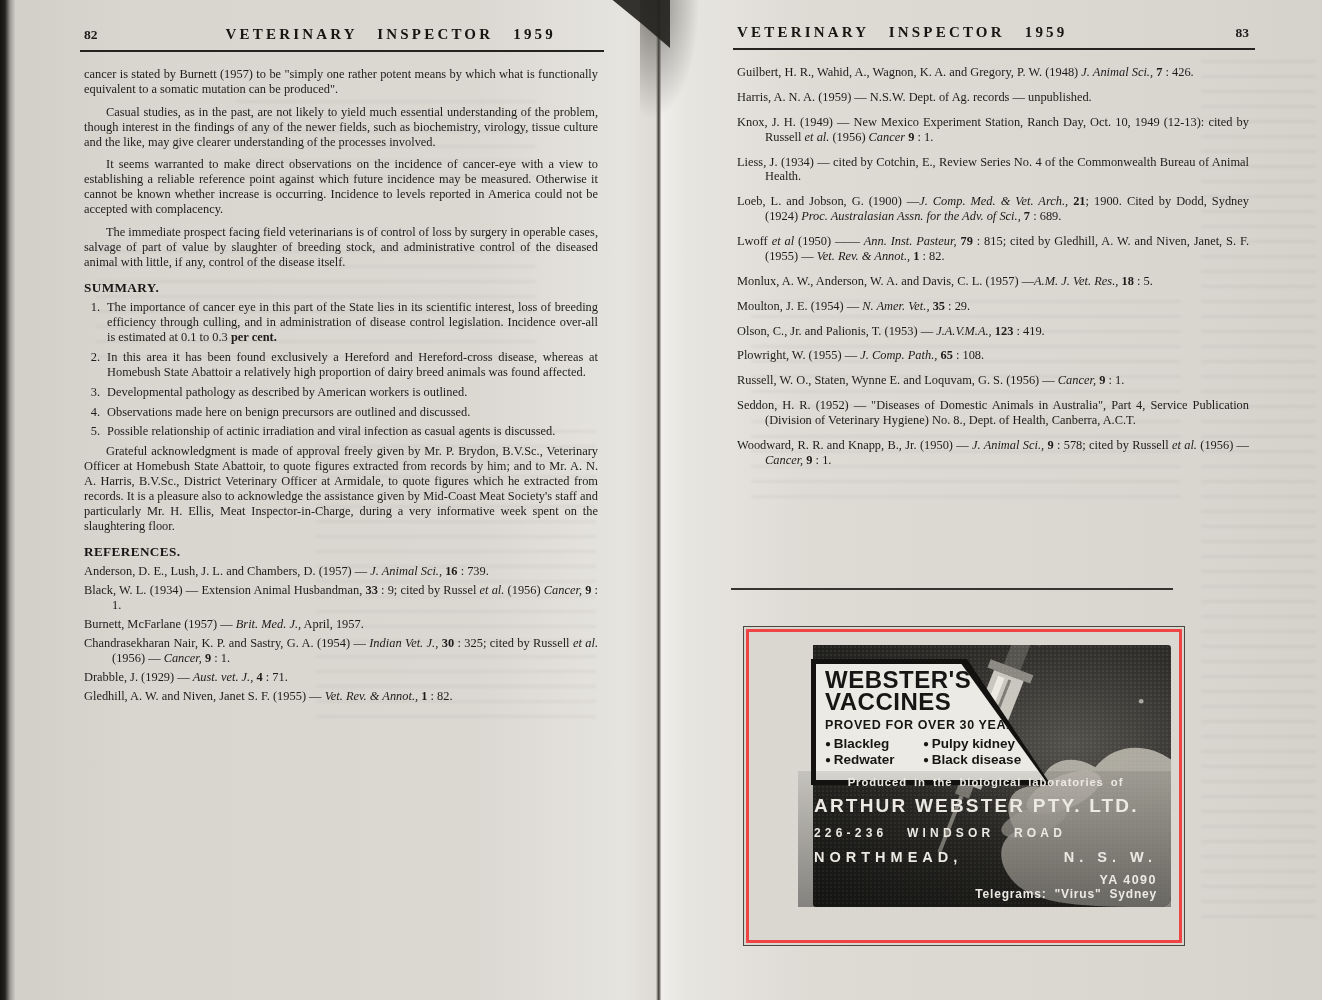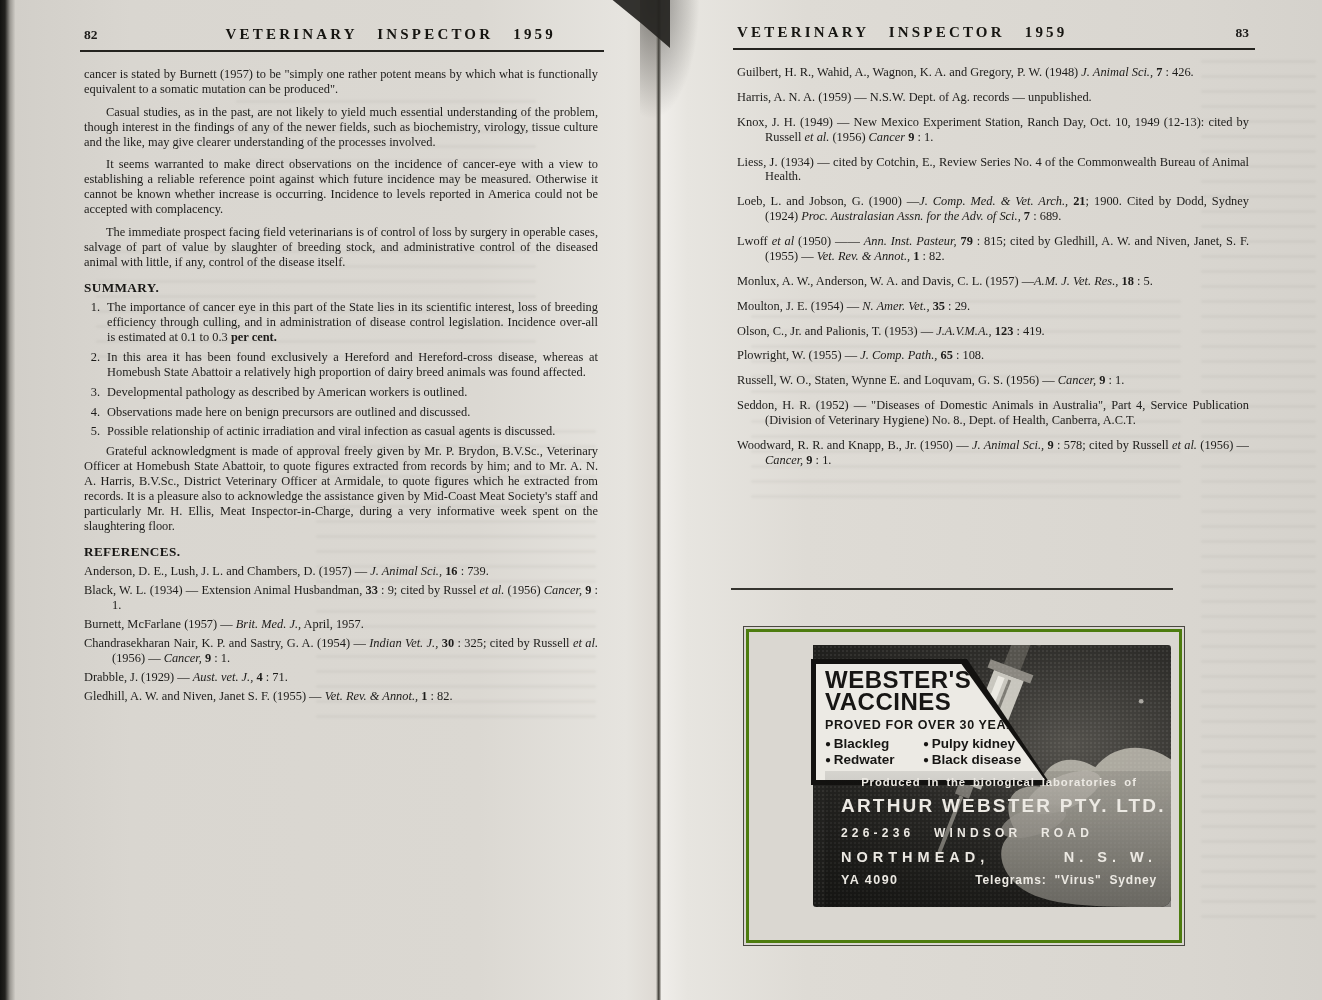--- a/index.html
+++ b/index.html
@@ -52,49 +52,49 @@
 
   .reflist{list-style:none;margin:2px 0 0 0;padding:0;}
   .reflist li{padding-left:28px;text-indent:-28px;margin:0 0 4px 0;text-align:justify;}
   .reflist-right li{margin:0 0 10px 0;}
 
   .divider-rule{position:absolute;left:70px;top:580px;width:442px;border:0;border-top:2px solid #35342f;z-index:2;}
 
   
   .ad{position:absolute;left:82px;top:626px;width:442px;height:320px;z-index:3;
     border:1px solid #4a4841;padding:2px;background:#d9d6d0;box-sizing:border-box;}
-  .ad-inner{position:relative;width:100%;height:100%;border:3px solid #4d7c0f;box-sizing:border-box;background:#dad7d1;}
+  .ad-inner{position:relative;width:100%;height:100%;border:3px solid #ef4444;box-sizing:border-box;background:#dad7d1;}
   .ad-photo{position:absolute;left:64px;top:13px;right:8px;bottom:33px;overflow:hidden;border-radius:0 3px 10px 3px;
     background:radial-gradient(ellipse at 72% 38%,#53514c 0%,#2e2d2a 45%,#181816 100%);}
   .ad-photo .halftone{position:absolute;inset:0;
     background-image:radial-gradient(rgba(232,230,222,.08) 1px,rgba(0,0,0,0) 1.3px);background-size:4px 4px;}
   .ad-photo svg{position:absolute;inset:0;width:100%;height:100%;}
 
   .wbox{position:absolute;left:62px;top:27px;width:240px;height:126px;z-index:4;}
   .wbox-black{position:absolute;inset:0;background:#131210;
     clip-path:polygon(0 0,65% 0,100% 100%,0 100%);}
   .wbox-white{position:absolute;left:5px;top:5px;right:6px;bottom:5px;background:#eceae4;
     clip-path:polygon(0 0,63.5% 0,100% 100%,0 100%);
     font-family:"Liberation Sans","DejaVu Sans",sans-serif;color:#171614;padding:5px 0 0 9px;box-sizing:border-box;}
   .brand{font-size:24px;font-weight:bold;letter-spacing:.5px;line-height:.92;}
   .tagline{font-size:12.5px;font-weight:bold;letter-spacing:.6px;margin-top:5px;white-space:nowrap;}
   .adbullets{display:grid;grid-template-columns:92px auto;gap:1px 6px;margin-top:4px;list-style:none;padding:0;}
   .adbullets li{font-size:13.5px;font-weight:bold;white-space:nowrap;}
   .adbullets li::before{content:"\25CF\00a0";font-size:10px;vertical-align:1px;}
   .adnote{font-size:9.3px;font-weight:bold;margin-top:3px;white-space:nowrap;letter-spacing:.2px;}
 
-  .adtext{position:absolute;left:76px;right:8px;bottom:33px;height:136px;z-index:5;
+  .adtext{position:absolute;left:49px;right:8px;bottom:33px;height:136px;z-index:5;
     font-family:"Liberation Sans","DejaVu Sans",sans-serif;color:#ece9e3;
     padding:5px 14px 6px 16px;box-sizing:border-box;background:linear-gradient(180deg,rgba(16,16,14,.1),rgba(14,14,12,.42));}
   .produced{font-size:11.3px;font-weight:bold;letter-spacing:.9px;word-spacing:3px;text-align:center;white-space:nowrap;}
   .company{font-size:19px;font-weight:bold;letter-spacing:2.2px;margin-top:7px;white-space:nowrap;}
   .addr-road{font-size:12px;font-weight:bold;letter-spacing:4.2px;word-spacing:12px;margin-top:9px;white-space:nowrap;}
   .addr-city-row{display:flex;justify-content:space-between;margin-top:9px;}
   .addr-city-row span{font-size:14.5px;font-weight:bold;letter-spacing:5px;white-space:nowrap;}
-  .phone-row{display:flex;justify-content:space-between;margin-top:8px;align-items:flex-start;}
+  .phone-row{display:flex;justify-content:space-between;margin-top:8px;align-items:flex-end;flex-direction:column;}
   .phone-row .ph{font-size:12.5px;font-weight:bold;letter-spacing:1.5px;}
   .phone-row .tg{font-size:12px;font-weight:bold;letter-spacing:.8px;word-spacing:4px;}
 </style>
 </head>
 <body>
 
 <div class="scan">
 
   <div class="page page-left">
     <div class="ghost" style="left:220px;top:100px;width:300px;height:90px;"></div>

